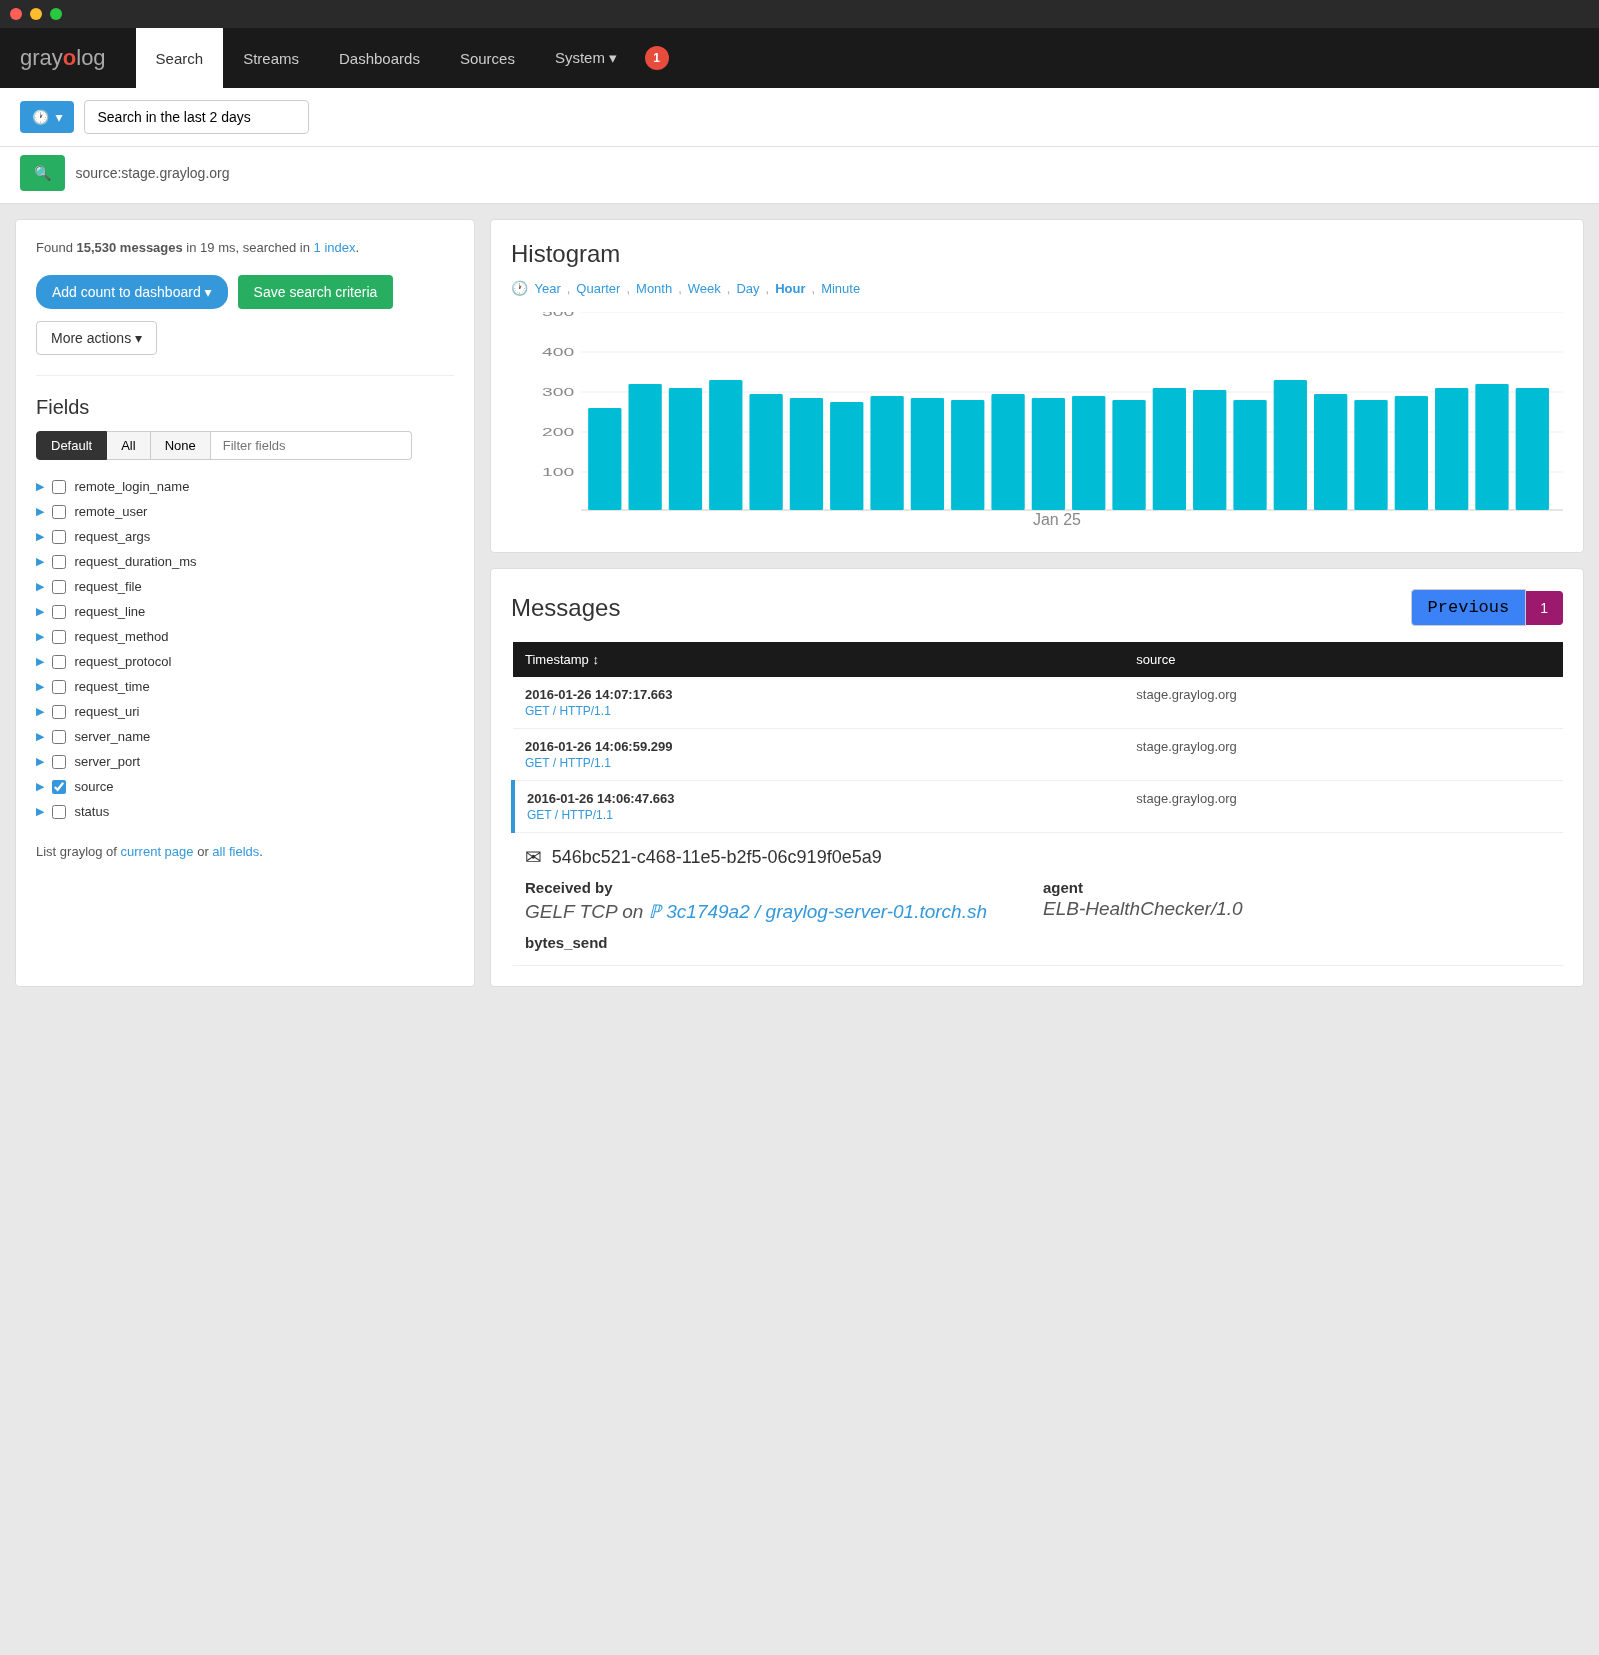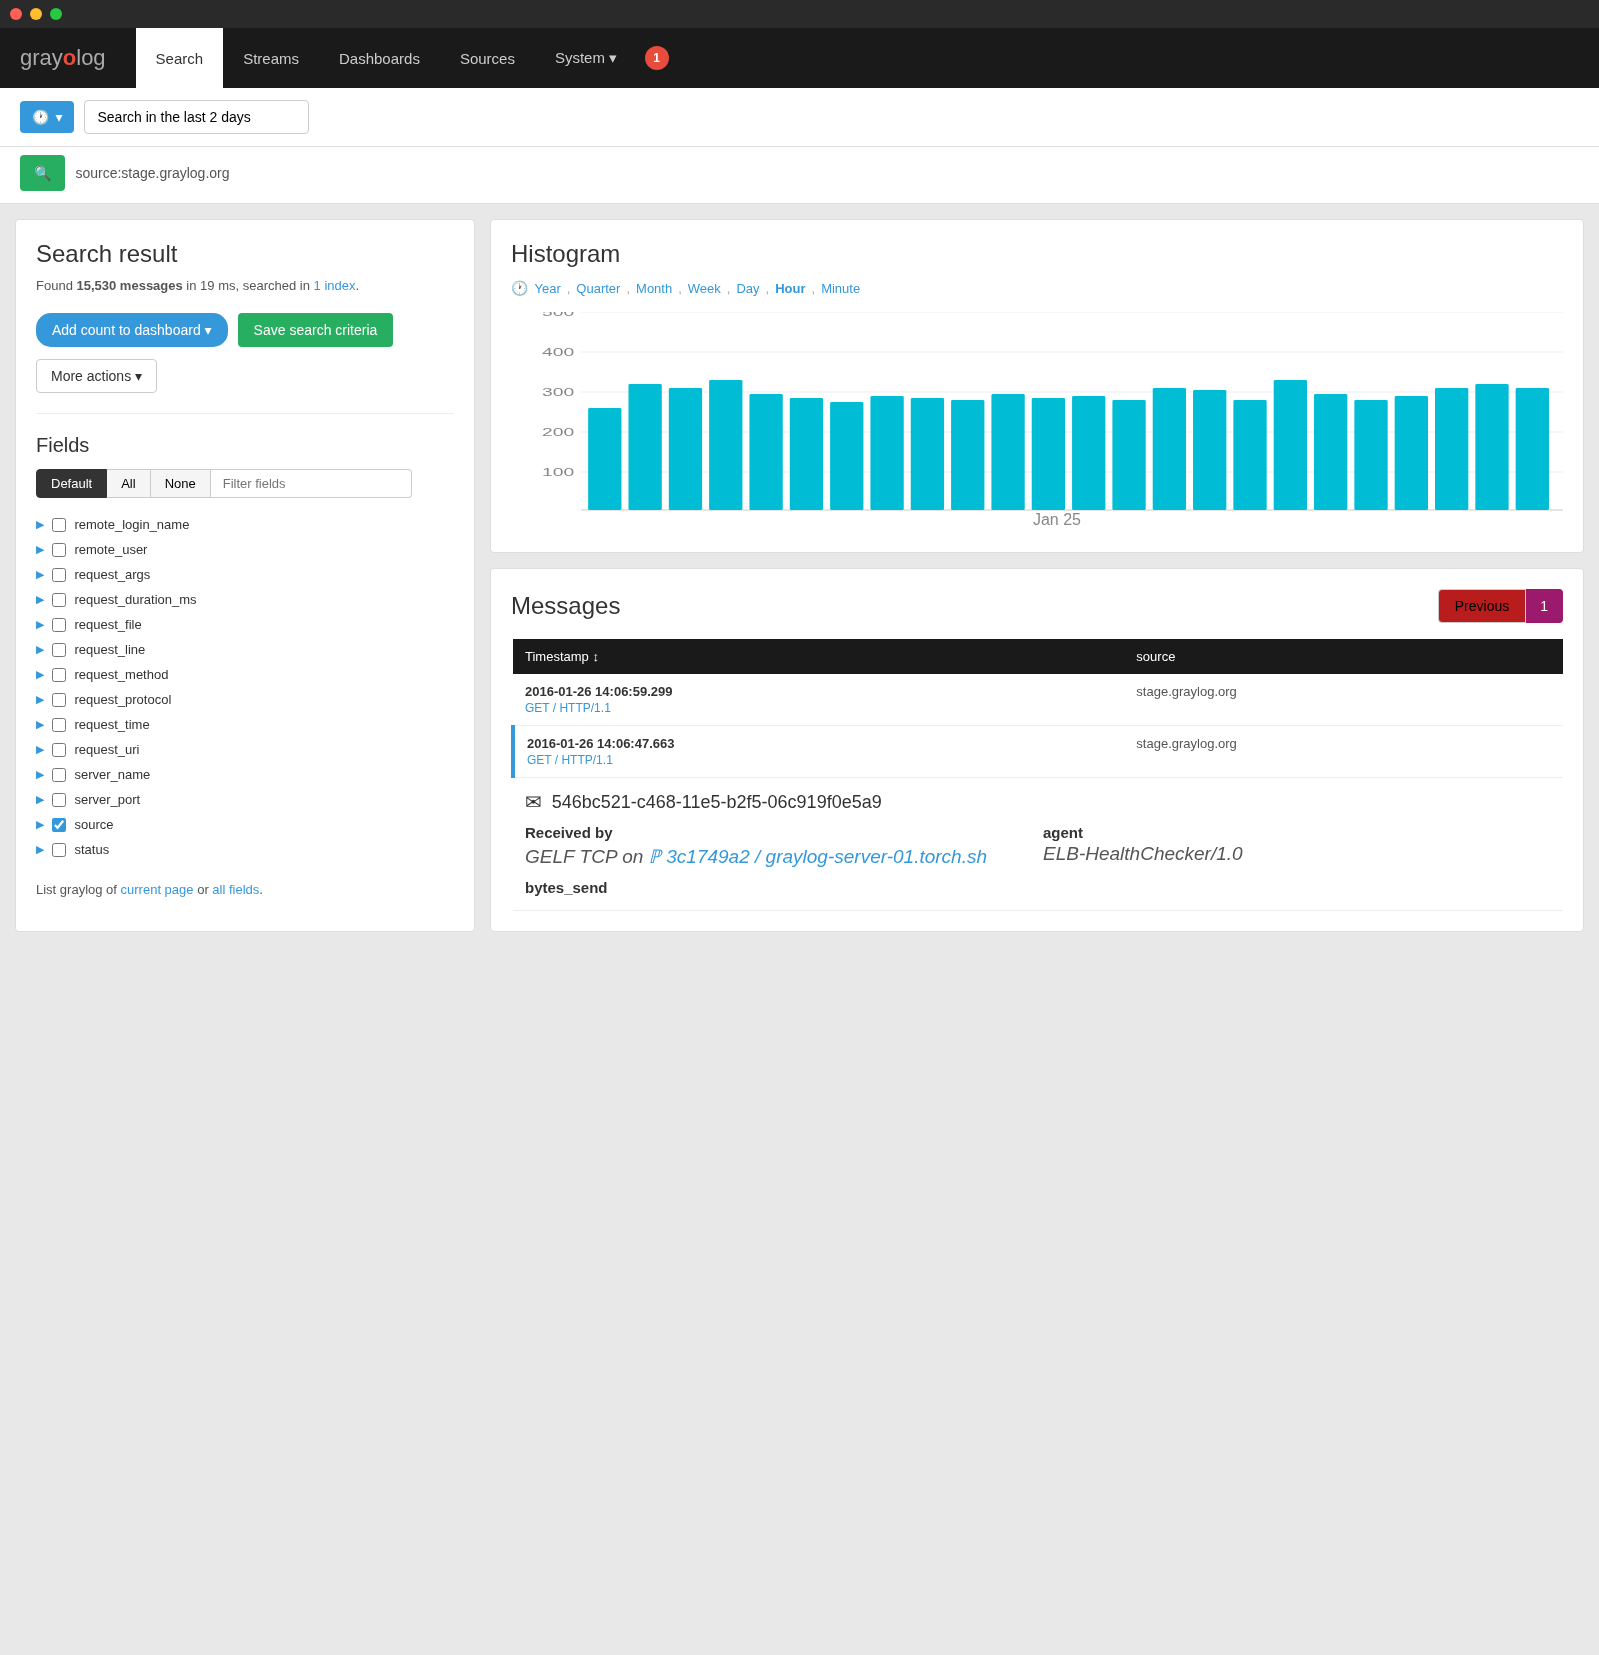--- a/index.html
+++ b/index.html
@@ -291,25 +291,26 @@
       font-size: 24px;
       font-weight: 300;
     }
     .pagination {
       display: flex;
       align-items: center;
       gap: 0;
     }
     .page-btn {
       border: 1px solid #ccc;
-      background: #b91c1c;
+      background: #3b82f6;
       padding: 8px 16px;
       cursor: pointer;
-      font-size: 14px;
+      font-size: 17px;
       border-radius: 4px 0 0 4px;
+      font-family: Liberation Mono, monospace;
     }
     .page-current {
       background: #9b1a6e;
       color: #fff;
       border: 1px solid #9b1a6e;
       border-left: none;
       padding: 8px 14px;
       font-size: 14px;
       border-radius: 0 4px 4px 0;
     }
@@ -406,21 +407,20 @@
 <div class="search-bar">
   <button class="search-execute-btn">
     <span>🔍</span>
   </button>
   <span class="search-query">source:stage.graylog.org</span>
 </div>
 
 <div class="main-content">
 
   <div class="left-panel">
-    <h2 class="search-result-title">Search result</h2>
     <p class="search-result-meta">
       <span>Found </span><strong>15,530 messages</strong><span> in 19 ms, searched in </span><a>1 index</a><span>.</span>
     </p>
 
     <div class="action-buttons">
       <button class="btn-primary">Add count to dashboard ▾</button>
       <button class="btn-success">Save search criteria</button>
     </div>
     <div>
       <button class="btn-default">More actions ▾</button>
@@ -591,20 +591,27 @@
       </div>
 
       <table class="messages-table">
         <thead>
           <tr>
             <th>Timestamp ↕</th>
             <th>source</th>
           </tr>
         </thead>
         <tbody>
+          <tr class="message-row">
+            <td>
+              <span class="message-timestamp">2016-01-26 14:07:17.663</span>
+              <a class="message-link">GET / HTTP/1.1</a>
+            </td>
+            <td class="message-source">stage.graylog.org</td>
+          </tr>
           <tr class="message-row">
             <td>
               <span class="message-timestamp">2016-01-26 14:06:59.299</span>
               <a class="message-link">GET / HTTP/1.1</a>
             </td>
             <td class="message-source">stage.graylog.org</td>
           </tr>
           <tr class="message-row highlight">
             <td>
               <span class="message-timestamp">2016-01-26 14:06:47.663</span>

